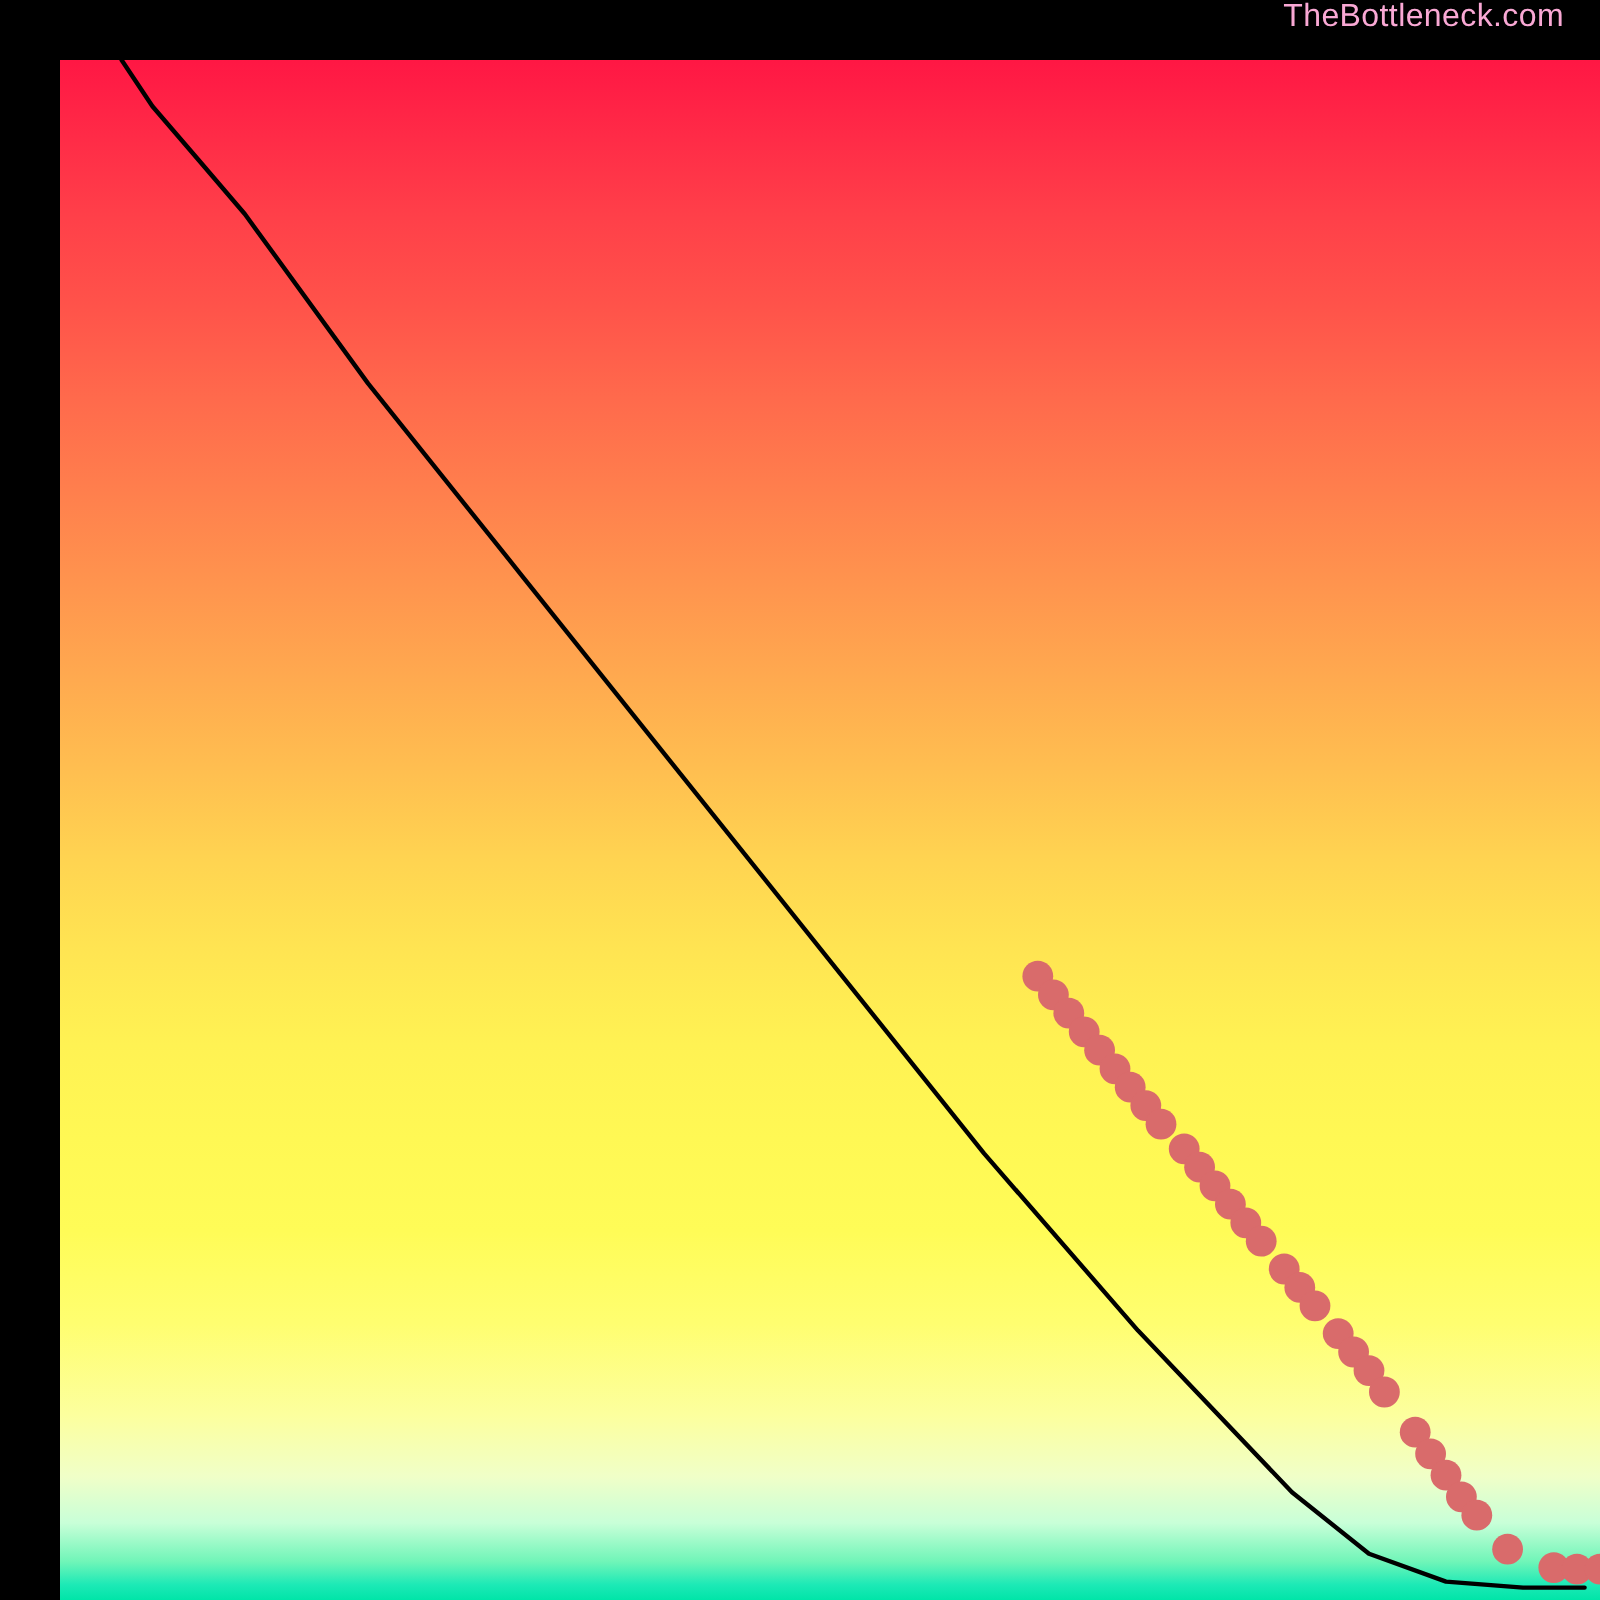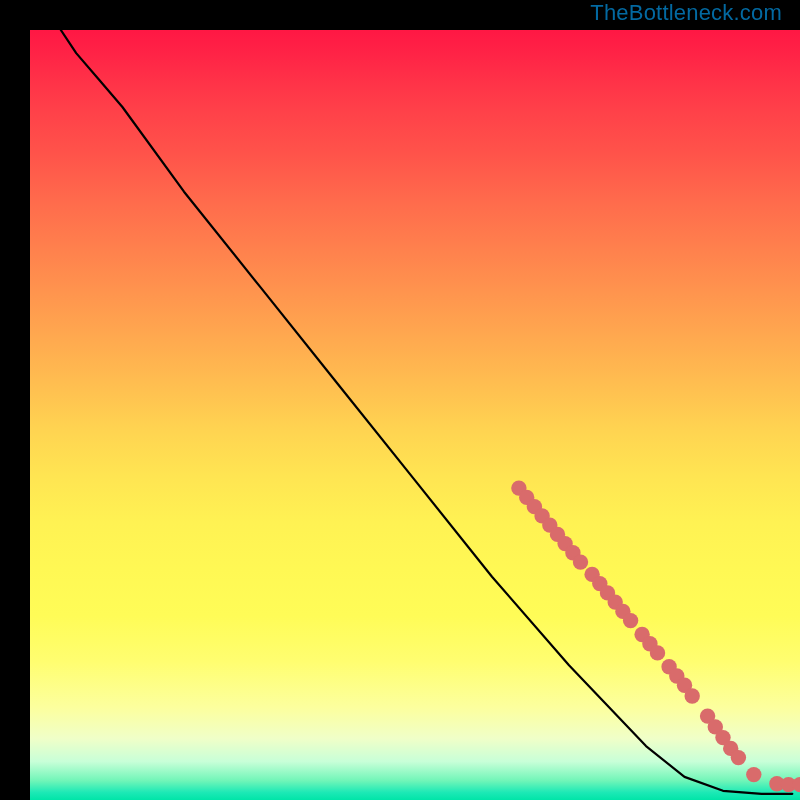--- a/index.html
+++ b/index.html
@@ -51,22 +51,22 @@
       #c8ffd8 95%,
       #70f5b8 97.5%,
       #1de9b6 99%,
       #00e5a8 100%
     );
   }
   .watermark {
     position: absolute;
     top: 0px;
     right: 18px;
-    color: #0369a1;
-    font-size: 22px;
+    color: #f9a8d4;
+    font-size: 16px;
     font-weight: 500;
     letter-spacing: 0.2px;
     z-index: 5;
     user-select: none;
   }
   svg.curve {
     position: absolute;
     inset: 0;
     width: 100%;
     height: 100%;

